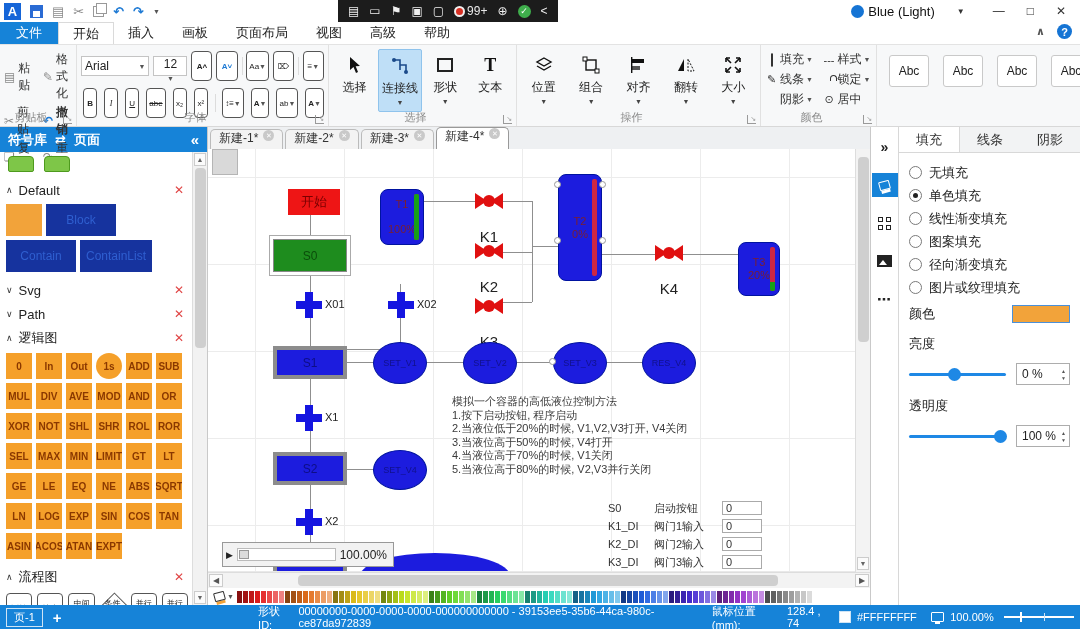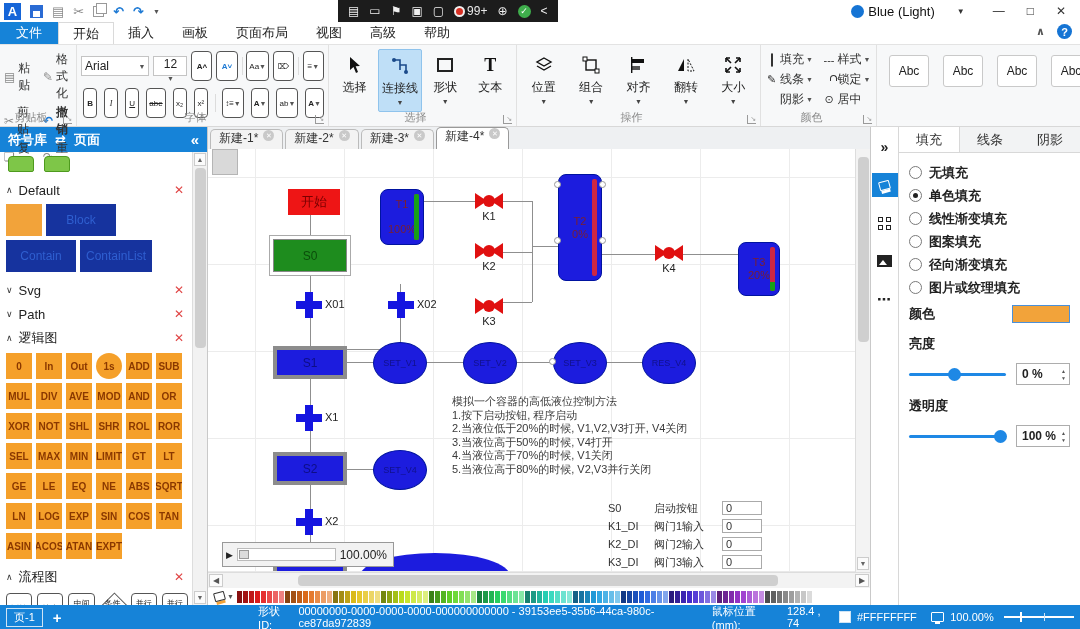--- a/index.html
+++ b/index.html
@@ -139,21 +139,21 @@
   .t1 { left:172px; top:40px; width:44px; height:56px;gap:12px; }
   .t2 { left:350px; top:25px; width:44px; height:107px; }
   .t3 { left:530px; top:93px; width:42px; height:54px; }
   .cpt { position:absolute; width:7px; height:7px; border-radius:50%; background:#fff; border:1px solid #9a9a9a; z-index:3; }
   .vgroup { position:absolute; width:28px; z-index:2; text-align:center; }
   .valve { position:relative; width:28px; height:16px; }
   .valve:before,.valve:after { content:""; position:absolute; top:0; width:0; height:0; border-top:8px solid transparent; border-bottom:8px solid transparent; }
   .valve:before { left:0; border-left:12px solid #e01010; }
   .valve:after { right:0; border-right:12px solid #e01010; }
   .valve .vdot { position:absolute; left:8px; top:2px; width:12px; height:12px; border-radius:50%; background:#e01010; }
-  .vlabel { font-size:11px; color:#222; margin-top:1px; }
+  .vlabel { font-size:15px; color:#222; margin-top:19px; }
   .grect { position:absolute; z-index:2; display:flex; align-items:center; justify-content:center; font-size:12px; }
   .s0 { left:65px; top:90px; width:74px; height:33px; background:#1e8c1e; color:#0b4d0b; border:1px solid #888; box-shadow:0 0 0 3px #fff, 0 0 0 4px #aaa; }
   .bluerect { background:#1c1cde; color:rgba(10,10,120,0.85); border:4px solid #8c8c8c;text-align:center; }
   .s1 { left:65px; top:197px; width:74px; height:33px; }
   .s2 { left:65px; top:303px; width:74px; height:33px; }
   .cross { position:absolute; width:26px; height:26px; z-index:2; }
   .cross:before { content:""; position:absolute; left:0; top:9px; width:26px; height:8px; background:#1515e0; }
   .cross:after { content:""; position:absolute; left:9px; top:0; width:8px; height:26px; background:#1515e0; }
   .xlabel { position:absolute; left:29px; top:6px; font-size:11px; color:#222; white-space:nowrap; }
   .ellip { position:absolute; width:54px; height:42px; border-radius:50%; background:#1c1cde; border:1px solid #0013a0; color:rgba(15,15,130,0.9); font-size:9px; display:flex; align-items:center; justify-content:center; z-index:2; }
@@ -175,21 +175,21 @@
   .ps-ico { width:26px; height:24px; display:flex; align-items:center; justify-content:center; color:#222; font-size:14px; font-weight:bold; }
   .ps-ico.active { background:#1683d8; color:#fff; }
   .grid-ic { width:13px; height:13px; display:grid; grid-template-columns:5px 5px; grid-template-rows:5px 5px; gap:3px; }
   .grid-ic i { background:transparent; border:1.5px solid #222; }
   .img-ic { width:15px; height:12px; background:#222; position:relative; }
   .img-ic:before { content:""; position:absolute; left:2px; bottom:2px; border-left:4px solid transparent; border-right:4px solid transparent; border-bottom:5px solid #fff; }
   .panel { flex:1; background:#fff; border-left:1px solid #d8d8d8; display:flex; flex-direction:column; }
   .ptabs { display:flex; height:26px; background:#f2f3f4; border-bottom:1px solid #d8d8d8; }
   .ptab { flex:1; display:flex; align-items:center; justify-content:center; font-size:13px; color:#333; }
   .ptab.active { background:#fff; border-right:1px solid #d8d8d8; }
-  .pbody { padding:8px 10px;font-weight:bold; }
+  .pbody { padding:8px 10px; }
   .radio-row { display:flex; align-items:center; gap:7px; height:23px; font-size:13px; color:#222; }
   .rdot { width:13px; height:13px; border-radius:50%; border:1px solid #7a7a7a; position:relative; background:#fff; }
   .checked .rdot:after { content:""; position:absolute; left:3px; top:3px; width:5px; height:5px; border-radius:50%; background:#222; }
   .color-row { display:flex; align-items:center; justify-content:space-between; margin-top:6px; font-size:13px; }
   .swatch-big { width:58px; height:18px; border:1px solid #4a90d9; }
   .slider-label { margin-top:12px; font-size:13px; }
   .slider-row { display:flex; align-items:center; gap:10px; margin-top:10px; }
   .slider { flex:1; height:3px; background:#1e88e5; border-radius:2px; position:relative; }
   .slider .knob { position:absolute; top:-5px; width:13px; height:13px; border-radius:50%; background:#1e88e5; }
   .spin { width:54px; height:22px; border:1px solid #adadad; background:#fff; display:flex; align-items:center; }

